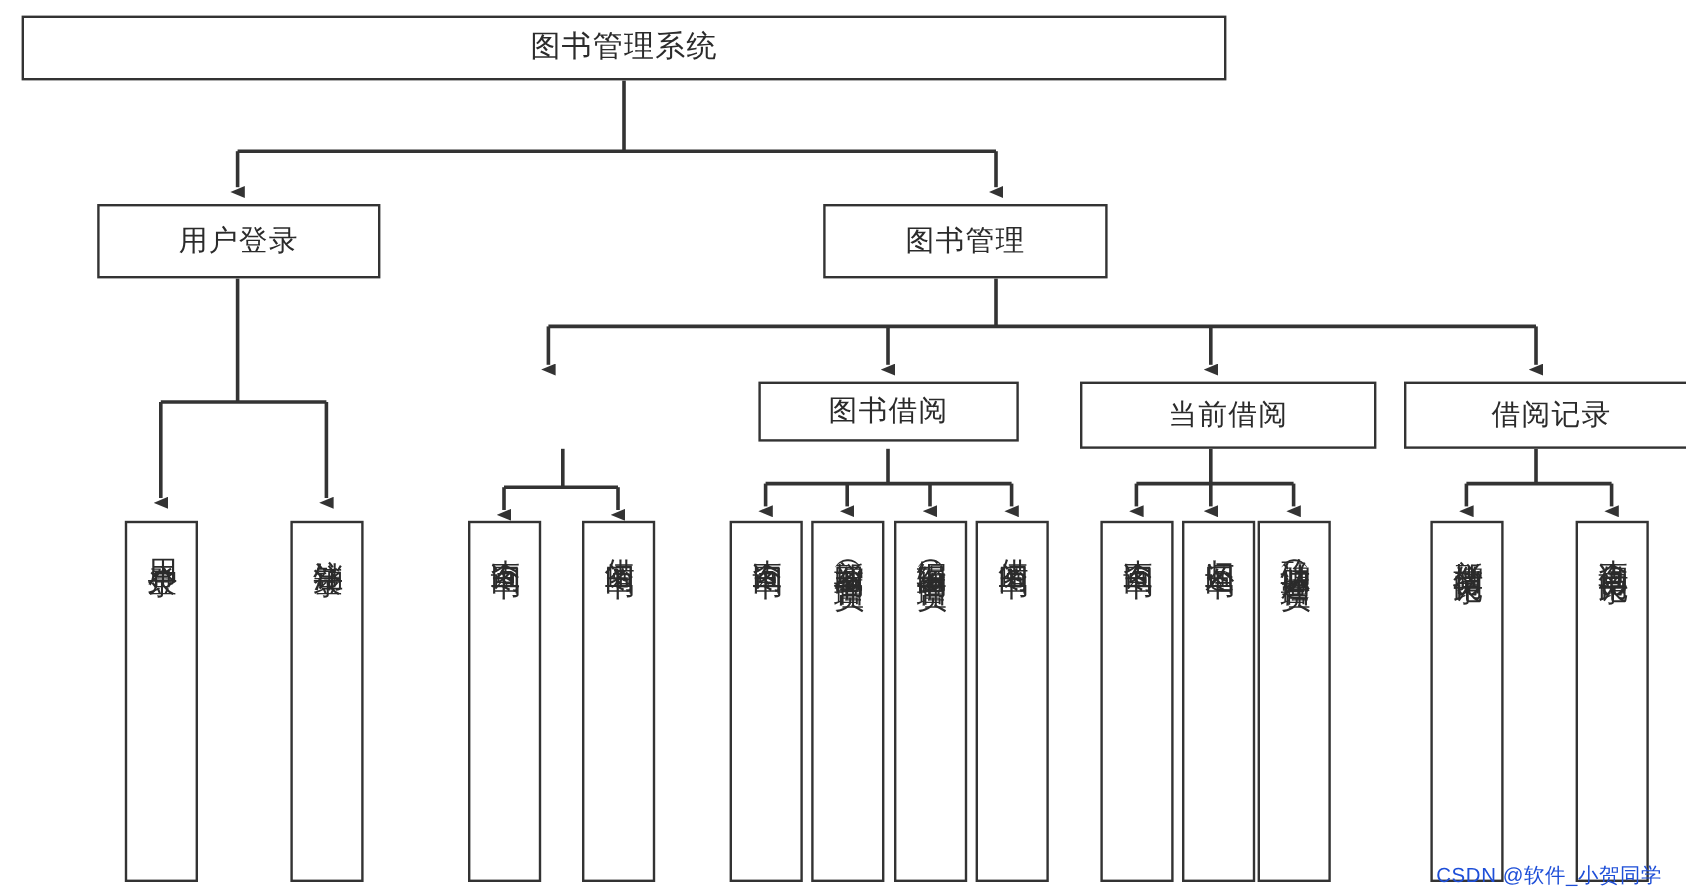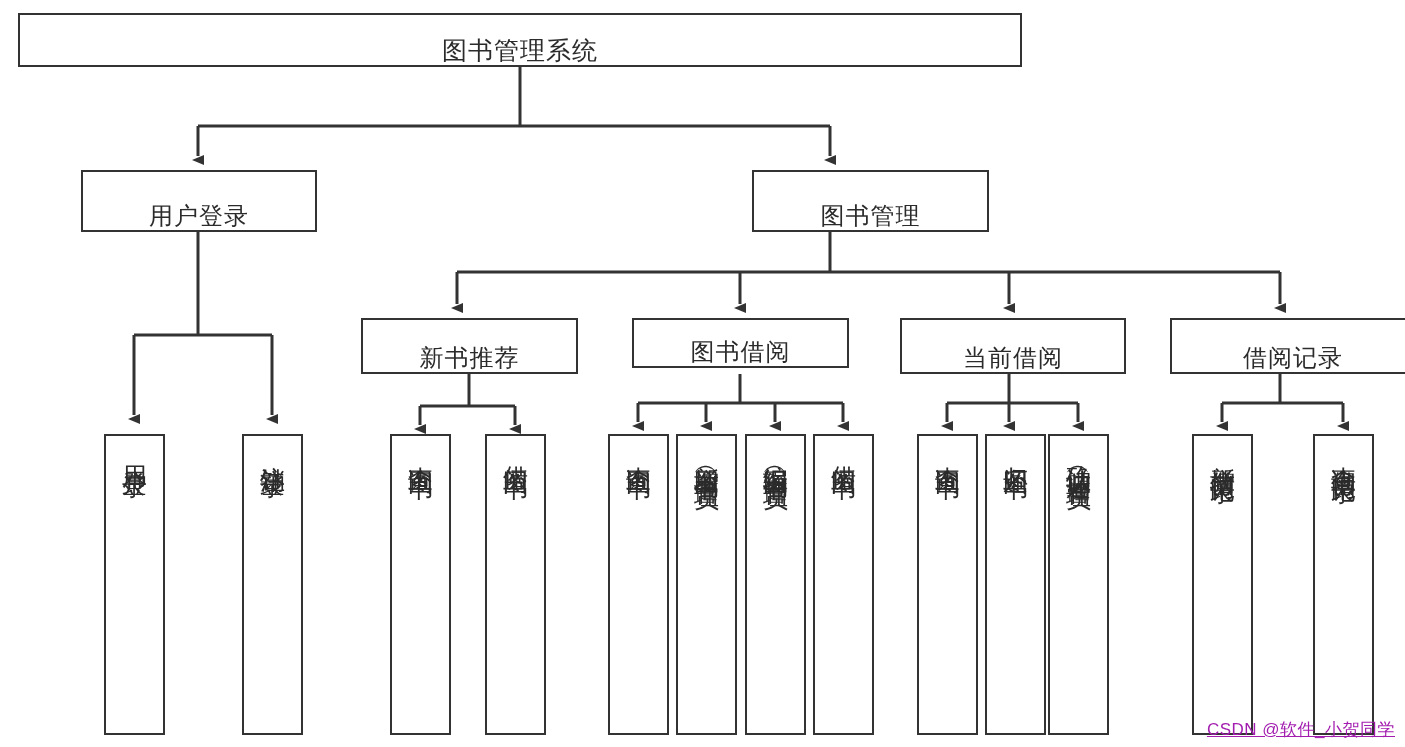--- a/index.html
+++ b/index.html
@@ -22,21 +22,21 @@
     width: 1405px;
     height: 747px;
     pointer-events: none;
   }
   .node {
     position: absolute;
     box-sizing: border-box;
     border: 2px solid #333333;
     background: #ffffff;
     display: flex;
-    align-items: flex-end;
+    align-items: center;
     justify-content: center;
     color: #2b2b2b;
   }
   .node .label {
     display: block;
     text-align: center;
     line-height: 1.18;
     white-space: nowrap;
   }
   
@@ -56,27 +56,26 @@
   .node.vert .label {
     writing-mode: vertical-rl;
     text-orientation: upright;
     font-size: 25px;
     line-height: 1;
     letter-spacing: 3px;
     white-space: nowrap;
   }
   .watermark {
     position: absolute;
-    right: 10px;
+    right: 20px;
     bottom: 6px;
     font-size: 17px;
-    color: #a21caf;
+    color: #1d4ed8;
     letter-spacing: 0.5px;
     white-space: nowrap;
-    text-decoration: underline;
   }
 </style>
 </head>
 <body>
 
 <div id="canvas">
 
   <svg id="wires" viewBox="0 0 1405 747" xmlns="http://www.w3.org/2000/svg">
     <defs>
       <marker id="arrow" markerWidth="10" markerHeight="12" refX="1" refY="6" orient="auto" markerUnits="userSpaceOnUse">
@@ -129,31 +128,28 @@
     </g>
   </svg>
 
   <div class="node horiz root" style="left:18px; top:13px; width:1004px; height:54px;">
     <span class="label">图书管理系统</span>
   </div>
 
   <div class="node horiz" style="left:81px; top:170px; width:236px; height:62px;">
     <span class="label">用户登录</span>
   </div>
-  <div class="node horiz" style="left:752px; top:170px; width:237px; height:62px;">
+  <div class="node horiz" style="left:686px; top:170px; width:237px; height:62px;">
     <span class="label">图书管理</span>
   </div>
 
-  <div class="node horiz" style="left:361px; top:318px; width:217px; height:56px;">
-    <span class="label">新书推荐</span>
-  </div>
   <div class="node horiz" style="left:632px; top:318px; width:217px; height:50px;">
     <span class="label">图书借阅</span>
   </div>
-  <div class="node horiz" style="left:900px; top:318px; width:226px; height:56px;">
+  <div class="node horiz" style="left:900px; top:318px; width:247px; height:56px;">
     <span class="label">当前借阅</span>
   </div>
   <div class="node horiz" style="left:1170px; top:318px; width:246px; height:56px;">
     <span class="label">借阅记录</span>
   </div>
 
   <div class="node vert" style="left:104px; top:434px; width:61px; height:301px;">
     <span class="label">用户登录</span>
   </div>
   <div class="node vert" style="left:242px; top:434px; width:61px; height:301px;">

